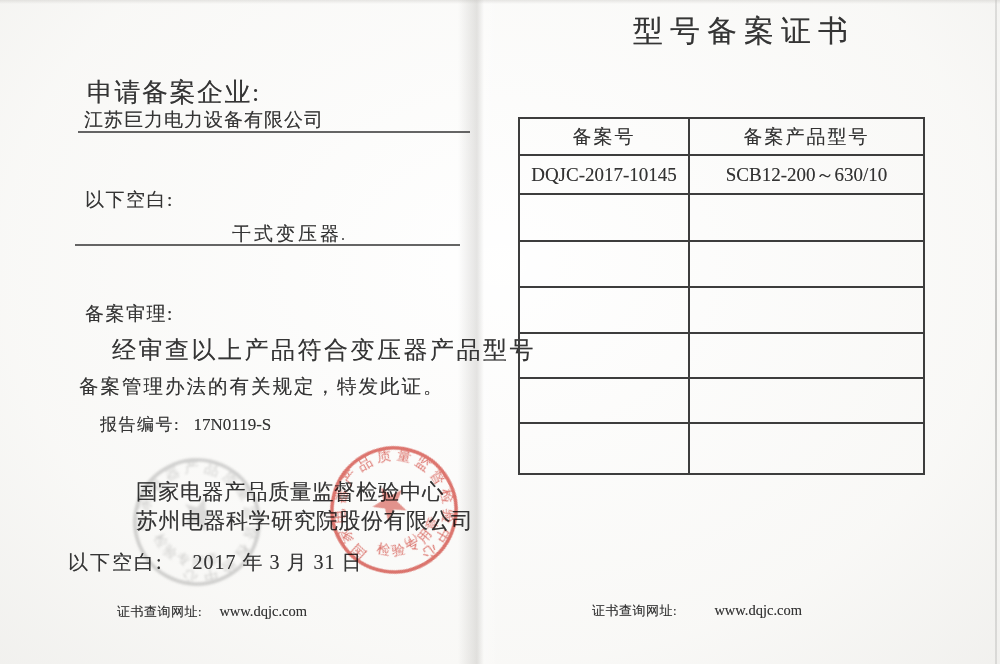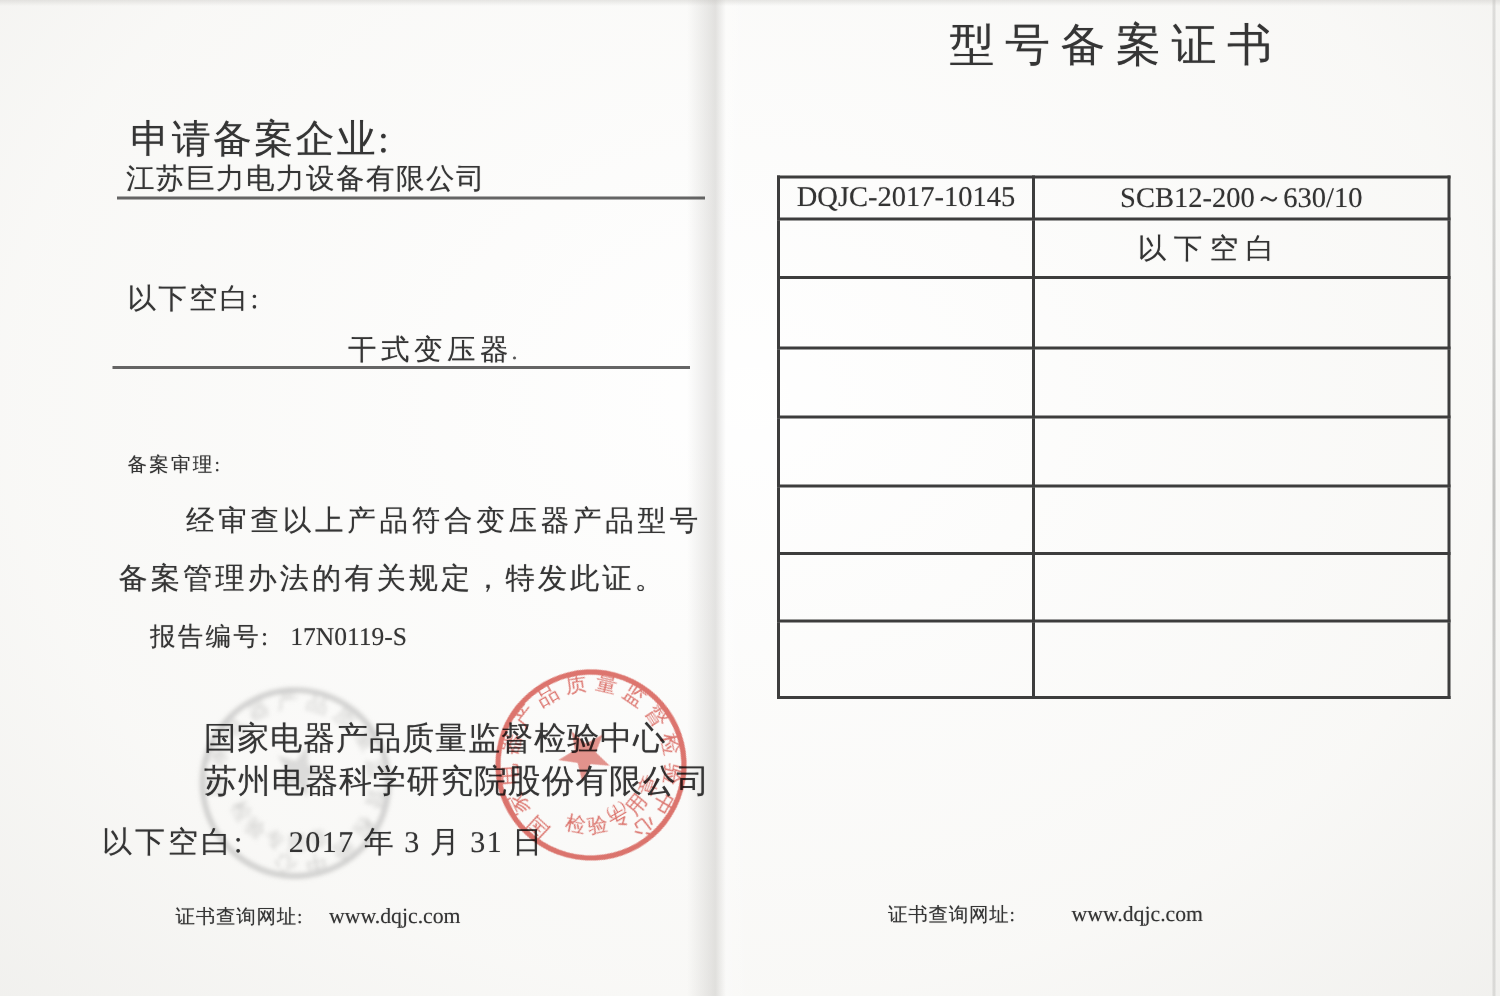--- a/index.html
+++ b/index.html
@@ -63,23 +63,23 @@
 
     <div class="t" style="left:84px; top:109px; font-size:19px; letter-spacing:1px;">江苏巨力电力设备有限公司</div>
     <div class="rule" style="left:78px; top:131px; width:392px;"></div>
 
     <div class="t" style="left:85px; top:189px; font-size:19px; letter-spacing:1.5px;">以下空白:</div>
 
     <div class="t" style="left:232px; top:223px; font-size:19px; letter-spacing:3px;">干式变压器</div>
     <div class="t" style="left:341px; top:226px; font-size:16px; color:#555;">.</div>
     <div class="rule" style="left:75px; top:244px; width:385px;"></div>
 
-    <div class="t" style="left:85px; top:303px; font-size:13px; letter-spacing:1.5px;">备案审理:</div>
+    <div class="t" style="left:85px; top:303px; font-size:19px; letter-spacing:1.5px;">备案审理:</div>
 
-    <div class="t" style="left:124px; top:337px; font-size:19px; letter-spacing:2.5px;">经审查以上产品符合变压器产品型号</div>
+    <div class="t" style="left:112px; top:337px; font-size:24px; letter-spacing:2.5px;">经审查以上产品符合变压器产品型号</div>
 
     <div class="t" style="left:79px; top:376px; font-size:19.5px; letter-spacing:2px;">备案管理办法的有关规定，特发此证。</div>
 
     <div class="t" style="left:100px; top:415px; font-size:17px;">
       <span style="letter-spacing:1.5px;text-align:center;">报告编号:</span>
       <span style="margin-left:9px;">17N0119-S</span>
     </div>
 
     <div class="t" style="left:136px; top:480px; font-size:21.5px; letter-spacing:0.5px;">国家电器产品质量监督检验中心</div>
     <div class="t" style="left:136px; top:508px; font-size:22px; letter-spacing:0.5px;">苏州电器科学研究院股份有限公司</div>
@@ -95,26 +95,26 @@
     </div>
   </div>
 
   <div>
 
     <div class="t" style="left:633px; top:14px; font-size:30px; letter-spacing:7px;">型号备案证书</div>
 
     <table class="cert-table">
       <tbody>
         <tr>
+          <th class="c1">备案号</th>
+          <th class="c2">备案产品型号</th>
+        </tr>
+        <tr>
           <td class="c1">DQJC-2017-10145</td>
           <td class="c2">SCB12-200～630/10</td>
-        </tr>
-        <tr>
-          <td class="c1"></td>
-          <td class="c2 cell-blank-note">以下空白</td>
         </tr>
         <tr>
           <td class="c1"></td>
           <td class="c2"></td>
         </tr>
         <tr>
           <td class="c1"></td>
           <td class="c2"></td>
         </tr>
         <tr>

